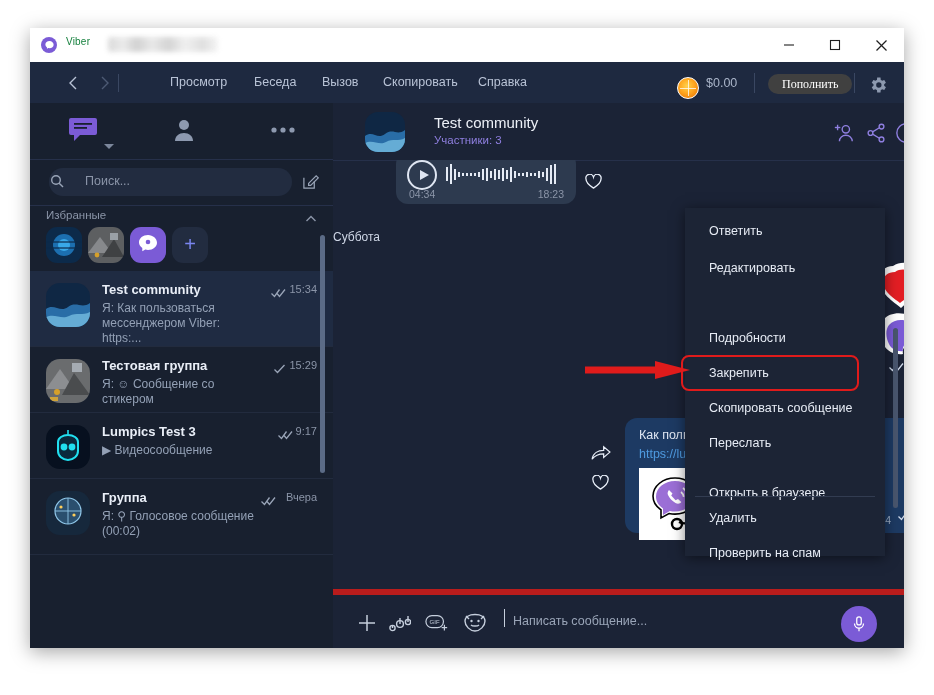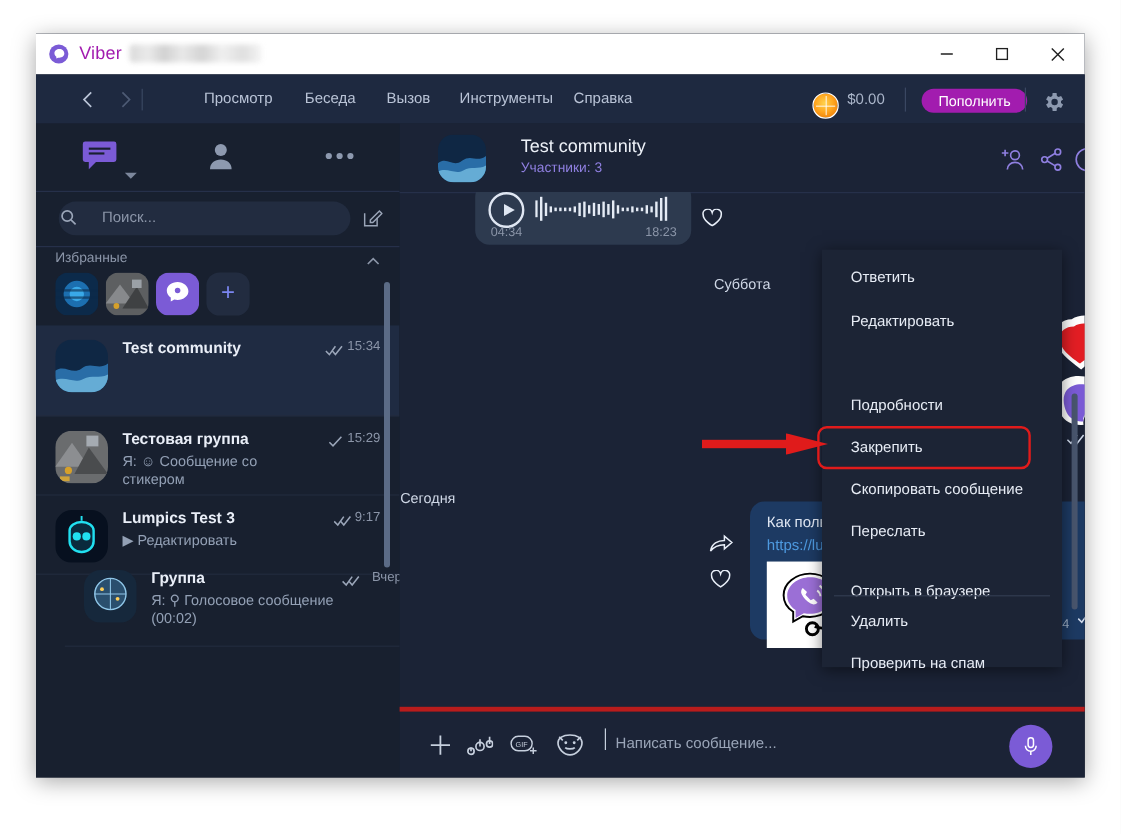--- a/index.html
+++ b/index.html
@@ -6,42 +6,42 @@
   body{width:934px;height:695px;overflow:hidden;font-family:"Liberation Sans",sans-serif;}
   #root{position:relative;width:934px;height:695px;background:#ffffff;}
 
   
   .window{position:absolute;left:30px;top:28px;width:874px;height:620px;background:#18202f;
           box-shadow:0 4px 18px rgba(0,0,0,.35);overflow:hidden;}
   .titlebar{position:absolute;left:0;top:0;width:874px;height:34px;background:#ffffff;}
   .tb-logo{position:absolute;left:11px;top:9px;width:16px;height:16px;border-radius:50%;
            background:#7b5bd6;display:flex;align-items:center;justify-content:center;}
   .tb-logo svg{display:block;}
-  .tb-title{position:absolute;left:36px;top:8px;font-size:15px;color:#a21caf;letter-spacing:.2px;}
+  .tb-title{position:absolute;left:36px;top:8px;font-size:10px;color:#15803d;letter-spacing:.2px;}
   .tb-blur{position:absolute;left:78px;top:9px;width:110px;height:15px;border-radius:3px;
       background:linear-gradient(90deg,#d8d8d8 0%,#eaeaea 14%,#cfcfcf 26%,#e8e8e8 40%,#d2d2d2 55%,#efefef 70%,#dedede 86%,#f4f4f4 100%);
       filter:blur(2.4px);opacity:.95;}
   .wbtn{position:absolute;top:0;width:46px;height:34px;display:flex;align-items:center;justify-content:center;color:#202020;}
   .wbtn.min{right:92px;} .wbtn.max{right:46px;} .wbtn.close{right:0;}
 
   
   .menubar{position:absolute;left:0;top:34px;width:874px;height:41px;background:#1e2940;}
   .navbtn{position:absolute;top:9px;width:24px;height:24px;display:flex;align-items:center;justify-content:center;}
   .navbtn.back{left:32px;} .navbtn.fwd{left:62px;}
   .navdiv{position:absolute;left:88px;top:12px;width:1px;height:18px;background:#3a4762;}
   .mitem{position:absolute;top:13px;font-size:12.5px;color:#b9c3d6;white-space:nowrap;}
   .coin{position:absolute;left:647px;top:15px;width:22px;height:22px;border-radius:50%;
       background:radial-gradient(circle at 45% 40%,#ffd24d 0%,#ffa61f 45%,#f1860d 75%,#d96f05 100%);
       border:1.5px solid #fff;box-sizing:border-box;}
   .coin:before{content:"";position:absolute;left:50%;top:2px;width:1px;height:16px;background:rgba(255,255,255,.75);}
   .coin:after{content:"";position:absolute;left:2px;top:50%;width:16px;height:1px;background:rgba(255,255,255,.75);}
   .balance{position:absolute;left:676px;top:14px;font-size:12.5px;color:#aab5c9;}
   .mdiv{position:absolute;left:724px;top:11px;width:1px;height:20px;background:#3a4762;}
-  .topup{position:absolute;left:738px;top:12px;height:20px;padding:0 14px;border-radius:11px;background:#a21caf;
-         color:#fff;font-size:12px;display:flex;align-items:center;justify-content:center;white-space:nowrap;}
+  .topup{position:absolute;left:738px;top:12px;height:20px;padding:0 14px;border-radius:11px;background:#404040;
+         color:#fff;font-size:12px;display:flex;align-items:center;justify-content:center;white-space:nowrap;font-family:Liberation Serif, serif;}
   .mdiv2{position:absolute;left:824px;top:11px;width:1px;height:20px;background:#3a4762;}
   .gear{position:absolute;left:838px;top:13px;width:20px;height:20px;}
 
   
   .sidebar{position:absolute;left:0;top:75px;width:303px;height:545px;background:#18202f;}
   .sb-tabs{position:absolute;left:0;top:0;width:303px;height:56px;border-bottom:1px solid #26304a;}
   .sbtab{position:absolute;top:10px;width:36px;height:34px;display:flex;align-items:center;justify-content:center;}
   .sbtab.chats{left:35px;} .sbtab.contacts{left:136px;} .sbtab.more{left:235px;}
   .caret{position:absolute;left:74px;top:41px;width:0;height:0;border-left:5px solid transparent;
         border-right:5px solid transparent;border-top:5px solid #7c879c;}
@@ -81,34 +81,34 @@
 
   .msgs{position:absolute;left:0;top:57px;width:571px;height:429px;overflow:hidden;}
   .bub-voice{position:absolute;left:63px;top:-8px;width:180px;height:52px;border-radius:12px;background:#2d3a4f;}
   .play{position:absolute;left:11px;top:8px;width:30px;height:30px;border-radius:50%;border:2px solid #dfe6f2;box-sizing:border-box;}
   .play:after{content:"";position:absolute;left:11px;top:8px;border-left:9px solid #dfe6f2;
       border-top:5.5px solid transparent;border-bottom:5.5px solid transparent;}
   .wave{position:absolute;left:50px;top:11px;width:118px;height:22px;}
   .vdur{position:absolute;left:13px;top:36px;font-size:10.5px;color:#8b95a8;}
   .vtime{position:absolute;right:12px;top:36px;font-size:10.5px;color:#8b95a8;}
   .heart-ic{position:absolute;width:17px;height:15px;}
-  .datesep{position:absolute;width:571px;text-align:center;font-size:12px;color:#cfd7e6;}
+  .datesep{position:absolute;width:571px;text-align:left;font-size:12px;color:#cfd7e6;}
   .sticker{position:absolute;left:520px;top:100px;width:90px;height:110px;}
   .bub-blue{position:absolute;left:292px;top:258px;width:300px;height:115px;border-radius:12px 12px 4px 12px;background:#1d3a63;}
   .bub-txt{position:absolute;left:14px;top:10px;font-size:12.5px;color:#dfe6f2;white-space:nowrap;}
   .bub-link{position:absolute;left:14px;top:29px;font-size:12.5px;color:#4e9ae0;white-space:nowrap;}
   .bub-img{position:absolute;left:14px;top:50px;width:72px;height:72px;background:#fff;overflow:hidden;}
   .bub-time{position:absolute;right:34px;bottom:7px;font-size:10.5px;color:#9fb0c6;}
   .bub-chk{position:absolute;right:12px;bottom:8px;}
   .fwd-ic{position:absolute;left:258px;top:285px;width:20px;height:16px;}
 
   .msg-scroll{position:absolute;left:560px;top:225px;width:5px;height:180px;border-radius:3px;background:#49566e;}
 
   
-  .composer{position:absolute;left:0;top:486px;width:571px;height:59px;border-top:4px solid #b91c1c;}
+  .composer{position:absolute;left:0;top:486px;width:571px;height:59px;border-top:6px solid #b91c1c;}
   .cmp-ic{position:absolute;top:18px;}
   .cmp-caret{position:absolute;left:171px;top:14px;width:1px;height:18px;background:#c6cfdd;}
   .cmp-ph{position:absolute;left:180px;top:19px;font-size:12.5px;color:#9aa5b8;}
   .micbtn{position:absolute;left:508px;top:11px;width:36px;height:36px;border-radius:50%;background:#7b5bd6;
           display:flex;align-items:center;justify-content:center;}
 
   
   .ctx{position:absolute;left:655px;top:180px;width:200px;height:348px;background:#1c2435;
        box-shadow:0 2px 12px rgba(0,0,0,.5);}
   .ctx-item{position:absolute;left:0;width:200px;height:38px;display:flex;align-items:center;
@@ -160,21 +160,21 @@
       <div class="navbtn fwd">
         <svg width="12" height="16" viewBox="0 0 12 16">
             <polyline points="4,2 10,8 4,14" fill="none" stroke="#4d5a74" stroke-width="1.4"></polyline>
           </svg>
       </div>
       <div class="navdiv"></div>
 
       <div class="mitem" style="left:140px">Просмотр</div>
       <div class="mitem" style="left:224px">Беседа</div>
       <div class="mitem" style="left:292px">Вызов</div>
-      <div class="mitem" style="left:353px">Инструменты</div>
+      <div class="mitem" style="left:353px">Скопировать</div>
       <div class="mitem" style="left:448px">Справка</div>
 
       <div class="coin"></div>
       <div class="balance">$0.00</div>
       <div class="mdiv"></div>
       <div class="topup">Пополнить</div>
       <div class="mdiv2"></div>
       <div class="gear">
         <svg width="20" height="20" viewBox="0 0 24 24">
             <path fill="#8d99af" d="M19.4 13a7.6 7.6 0 000-2l2.1-1.6-2-3.5-2.5 1a7.6 7.6 0 00-1.7-1L15 3H11l-.3 2.9a7.6 7.6 0 00-1.7 1l-2.5-1-2 3.5L6.6 11a7.6 7.6 0 000 2l-2.1 1.6 2 3.5 2.5-1c.5.4 1.1.8 1.7 1L11 21h4l.3-2.9c.6-.2 1.2-.6 1.7-1l2.5 1 2-3.5-2.1-1.6zM13 15.2A3.2 3.2 0 1116.2 12 3.2 3.2 0 0113 15.2z"></path>
@@ -266,20 +266,21 @@
 
         <div class="citem sel" style="top:0px;height:76px;">
           <div class="cav">
             <svg width="44" height="44" viewBox="0 0 44 44">
                 <rect width="44" height="44" fill="#0f2744"></rect>
                 <path d="M0 26c8-6 14 4 22-2s14 2 22-4v24H0z" fill="#2f7fc0" opacity=".8"></path>
                 <path d="M0 34c9-4 15 3 23-1s13 0 21-4v15H0z" fill="#7fc7e8" opacity=".7"></path>
               </svg>
           </div>
           <div class="cname">Test community</div>
+          <div class="cprev">Я: Как пользоваться мессенджером Viber: https:...</div>
           <div class="ctime">15:34</div>
           <div class="cchk" style="right:47px">
             <svg width="15" height="10" viewBox="0 0 15 10">
                 <polyline points="0.5,5.5 3.5,8.5 8.5,1.5" fill="none" stroke="#9aa5b8" stroke-width="1.3"></polyline>
                 <polyline points="6,5.5 8.5,8.5 14,1.5" fill="none" stroke="#9aa5b8" stroke-width="1.3"></polyline>
               </svg>
           </div>
         </div>
 
         <div class="citem" style="top:76px;height:66px;">
@@ -308,31 +309,31 @@
             <svg width="44" height="44" viewBox="0 0 44 44">
                 <rect width="44" height="44" fill="#07101f"></rect>
                 <path d="M11 18a11 8 0 0122 0v8a11 10 0 01-22 0z" fill="#0a2a3d"></path>
                 <path d="M12 17a10 7 0 0120 0v9a10 9 0 01-20 0z" fill="none" stroke="#21e0f0" stroke-width="2"></path>
                 <circle cx="18" cy="22" r="3.4" fill="#21e0f0"></circle>
                 <circle cx="26" cy="22" r="3.4" fill="#21e0f0"></circle>
                 <line x1="22" y1="9" x2="22" y2="5" stroke="#21e0f0" stroke-width="1.6"></line>
               </svg>
           </div>
           <div class="cname">Lumpics Test 3</div>
-          <div class="cprev">▶ Редактировать</div>
+          <div class="cprev">▶ Видеосообщение</div>
           <div class="ctime">9:17</div>
           <div class="cchk" style="right:40px">
             <svg width="15" height="10" viewBox="0 0 15 10">
                 <polyline points="0.5,5.5 3.5,8.5 8.5,1.5" fill="none" stroke="#9aa5b8" stroke-width="1.3"></polyline>
                 <polyline points="6,5.5 8.5,8.5 14,1.5" fill="none" stroke="#9aa5b8" stroke-width="1.3"></polyline>
               </svg>
           </div>
         </div>
 
-        <div class="citem" style="top:192px;height:76px;margin-left:24px;">
+        <div class="citem" style="top:208px;height:76px;">
           <div class="cav">
             <svg width="44" height="44" viewBox="0 0 44 44">
                 <rect width="44" height="44" fill="#16283c"></rect>
                 <circle cx="22" cy="20" r="13" fill="#2a4f6e"></circle>
                 <circle cx="22" cy="20" r="13" fill="none" stroke="#8fc6e8" stroke-width="1.2"></circle>
                 <path d="M9 20h26M22 7v26" stroke="#8fc6e8" stroke-width=".9" fill="none"></path>
                 <circle cx="15" cy="16" r="1.6" fill="#ffcf5a"></circle>
                 <circle cx="28" cy="24" r="1.6" fill="#ffcf5a"></circle>
               </svg>
           </div>

